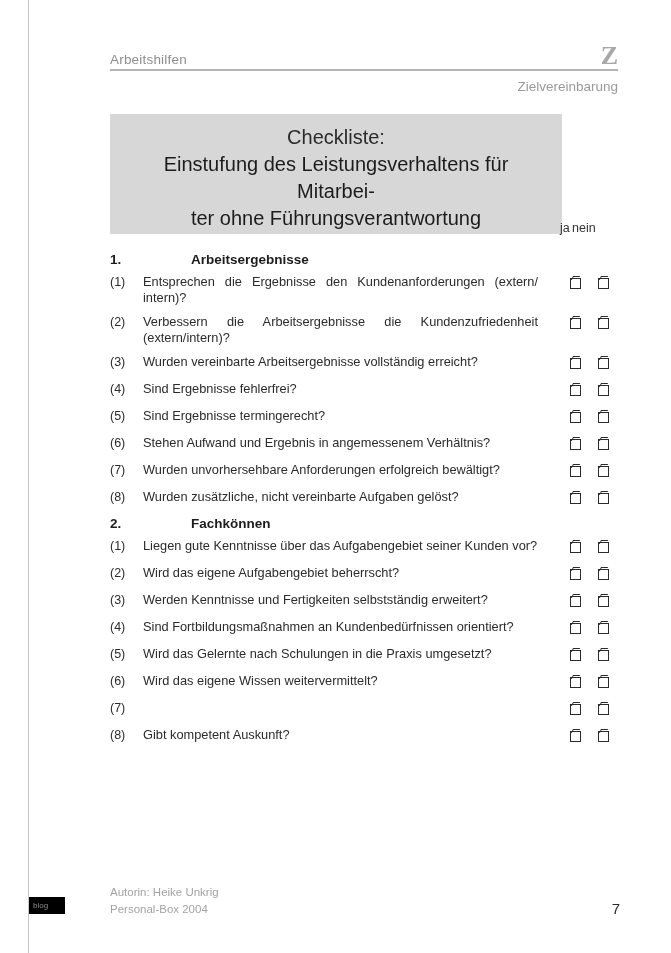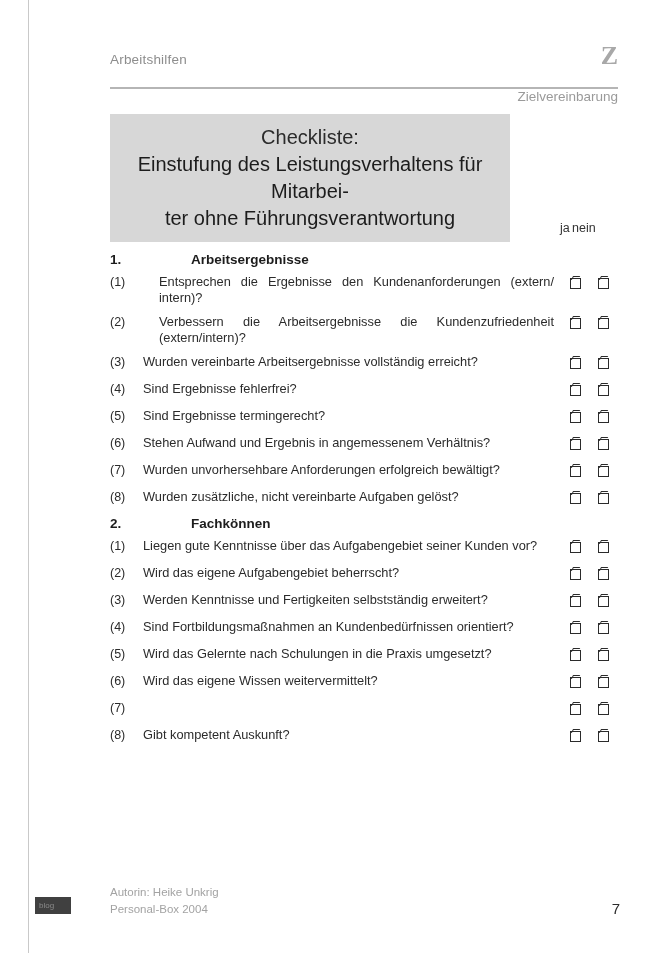--- a/index.html
+++ b/index.html
@@ -35,48 +35,49 @@
   .header {
     position: absolute;
     left: 110px;
     top: 44px;
     width: 508px;
   }
   .header-row {
     display: flex;
     align-items: flex-end;
     justify-content: space-between;
-    padding-bottom: 20px;
+    padding-bottom: 2px;
     border-bottom: 2px solid #b5b5b5;
   }
   .header-label {
     font-size: 13.5px;
     color: #8d8d8d;
     letter-spacing: 0.2px;
   }
   .header-letter {
     font-size: 26px;
     font-weight: bold;
     color: #a8a8a8;
     line-height: 0.9;
     font-family: "Liberation Serif", serif;
   }
   .header-sub {
     text-align: right;
     font-size: 13.5px;
     color: #9a9a9a;
+    margin-top: 8px;
   }
   
   .title-block {
     position: absolute;
     left: 110px;
     top: 114px;
-    width: 400px;
+    width: 452px;
     background: #d7d7d7;
-    padding: 10px 14px 10px 14px;
+    padding: 10px 14px 2px 14px;
     box-sizing: border-box;
     text-align: center;
   }
   .title-line1 {
     font-size: 20px;
     color: #2b2b2b;
     line-height: 1.35;
   }
   .title-line2 {
     font-size: 20px;
@@ -136,21 +137,20 @@
   .q-text {
     width: 395px;
     flex: 0 0 395px;
     font-size: 12.8px;
     color: #2b2b2b;
     line-height: 1.25;
   }
   .q-text.justify {
     text-align: justify;
     text-align-last: left;
-    margin-left: 16px;
   }
   .boxes {
     position: absolute;
     left: 455px;
     top: 2px;
     width: 60px;
     height: 14px;
   }
   .chk {
     position: absolute;
@@ -187,25 +187,25 @@
   }
   .page-num {
     position: absolute;
     right: 0px;
     top: 16px;
     font-size: 15px;
     color: #2b2b2b;
   }
   .corner-tab {
     position: absolute;
-    left: 35px;
+    left: 29px;
     top: 897px;
     width: 36px;
     height: 17px;
-    background: #404040;
+    background: #000000;
   }
   .corner-tab span {
     font-size: 8px;
     color: #8a8a8a;
     position: absolute;
     left: 4px;
     top: 4px;
   }
 </style>
 </head>

